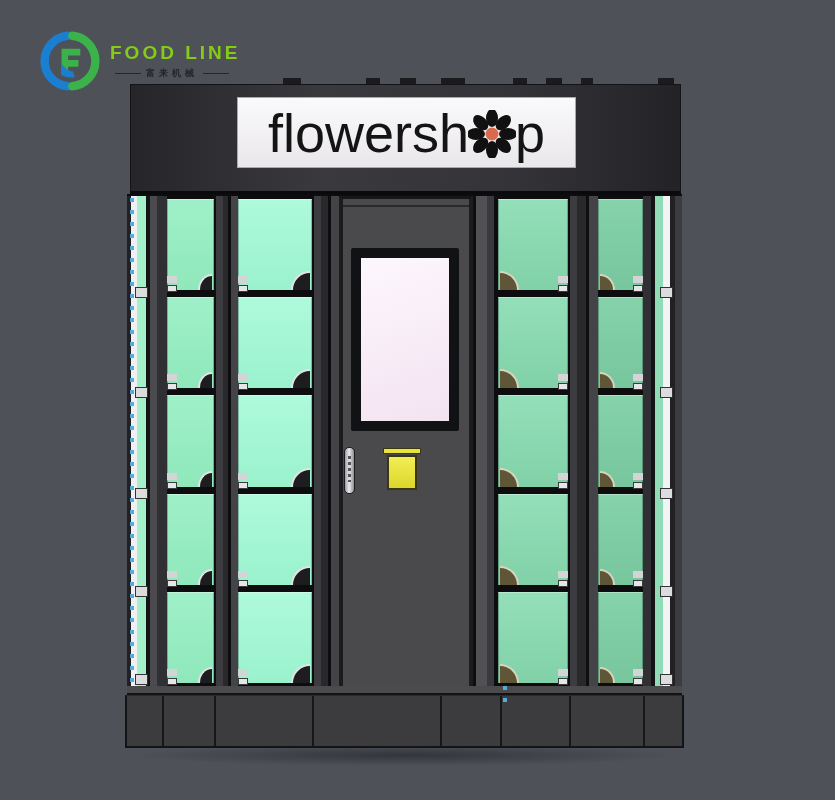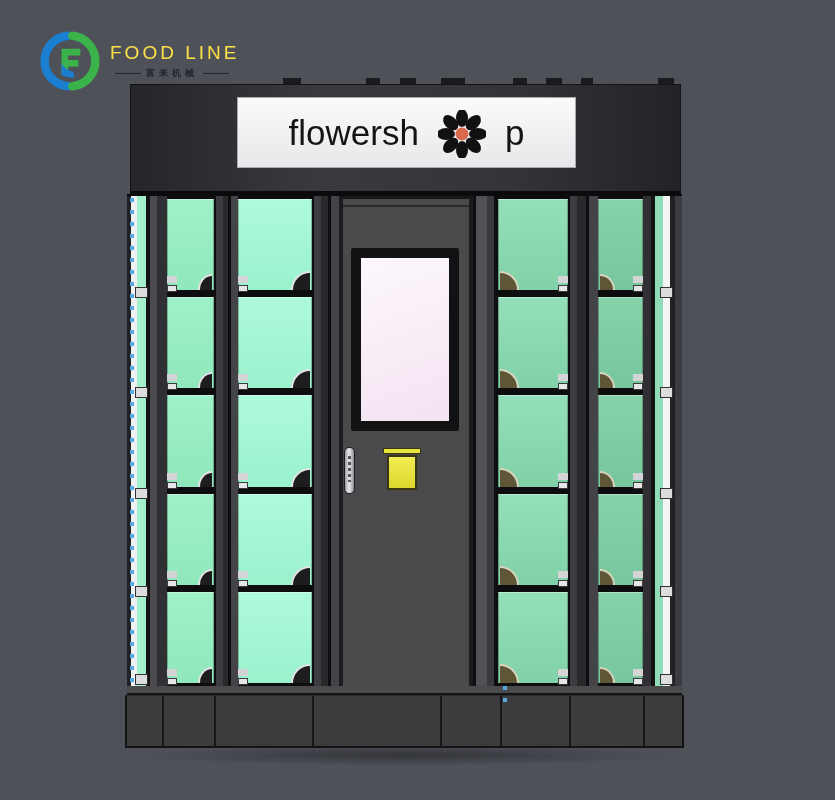--- a/index.html
+++ b/index.html
@@ -4,37 +4,37 @@
 <style>
   html,body{margin:0;padding:0;background:#4e5158;}
   *{box-sizing:border-box;}
   .stage{position:relative;width:835px;height:800px;background:#4e5158;overflow:hidden;
          font-family:"Liberation Sans", sans-serif;}
 
   
   .brand{position:absolute;left:40px;top:30px;display:flex;align-items:center;}
   .brand svg{display:block;}
   .brand-text{margin-left:10px;}
-  .brand-name{font-size:19px;font-weight:normal;color:#fde047;letter-spacing:3px;}
+  .brand-name{font-size:19px;font-weight:bold;color:#84cc16;letter-spacing:3px;}
   .brand-sub{display:flex;align-items:center;margin-top:3px;color:#23262b;
              font-size:9px;letter-spacing:4px;font-weight:bold;}
   .brand-sub .dash{display:inline-block;width:26px;height:1px;background:#23262b;margin:0 5px;}
 
   
   .machine{position:absolute;left:125px;top:78px;width:559px;height:674px;}
 
   .tab{position:absolute;top:0;height:9px;background:#1b1b1d;}
 
   .mhead{position:absolute;left:5px;top:6px;width:551px;height:110px;
          background:linear-gradient(90deg,#26262a,#3a3a3e 35%,#343438 70%,#232327);
          border:1px solid #141416;border-bottom:3px solid #0a0a0c;}
   .sign{position:absolute;left:106px;top:12px;width:339px;height:71px;
         background:linear-gradient(180deg,#fbfafb,#e9e7ea);
         border:1px solid #a9a9ad;display:flex;align-items:center;justify-content:center;
-        color:#141414;font-size:35px;letter-spacing:0px;gap:20px;}
+        color:#141414;font-size:54px;letter-spacing:0px;}
   .sign .flower{margin:2px -1px 0;}
 
   
   .mbody{position:absolute;left:2px;top:116px;width:555px;height:492px;
          display:flex;border-top:2px solid #0c0c0e;}
   .col{display:flex;flex-direction:column;background:#0d0d0f;
        border-top:3px solid #0d0d0f;border-bottom:3px solid #0d0d0f;}
   .w-ea{width:47px;} .w-eb{width:74px;} .w-ra{width:70px;} .w-rb{width:45px;}
   .cell{position:relative;flex:1;border-bottom:7px solid #0d0d0f;
         box-shadow:inset 0 1px 0 rgba(255,255,255,.35), inset -1px 0 0 rgba(0,0,0,.25), inset 1px 0 0 rgba(0,0,0,.25);}

